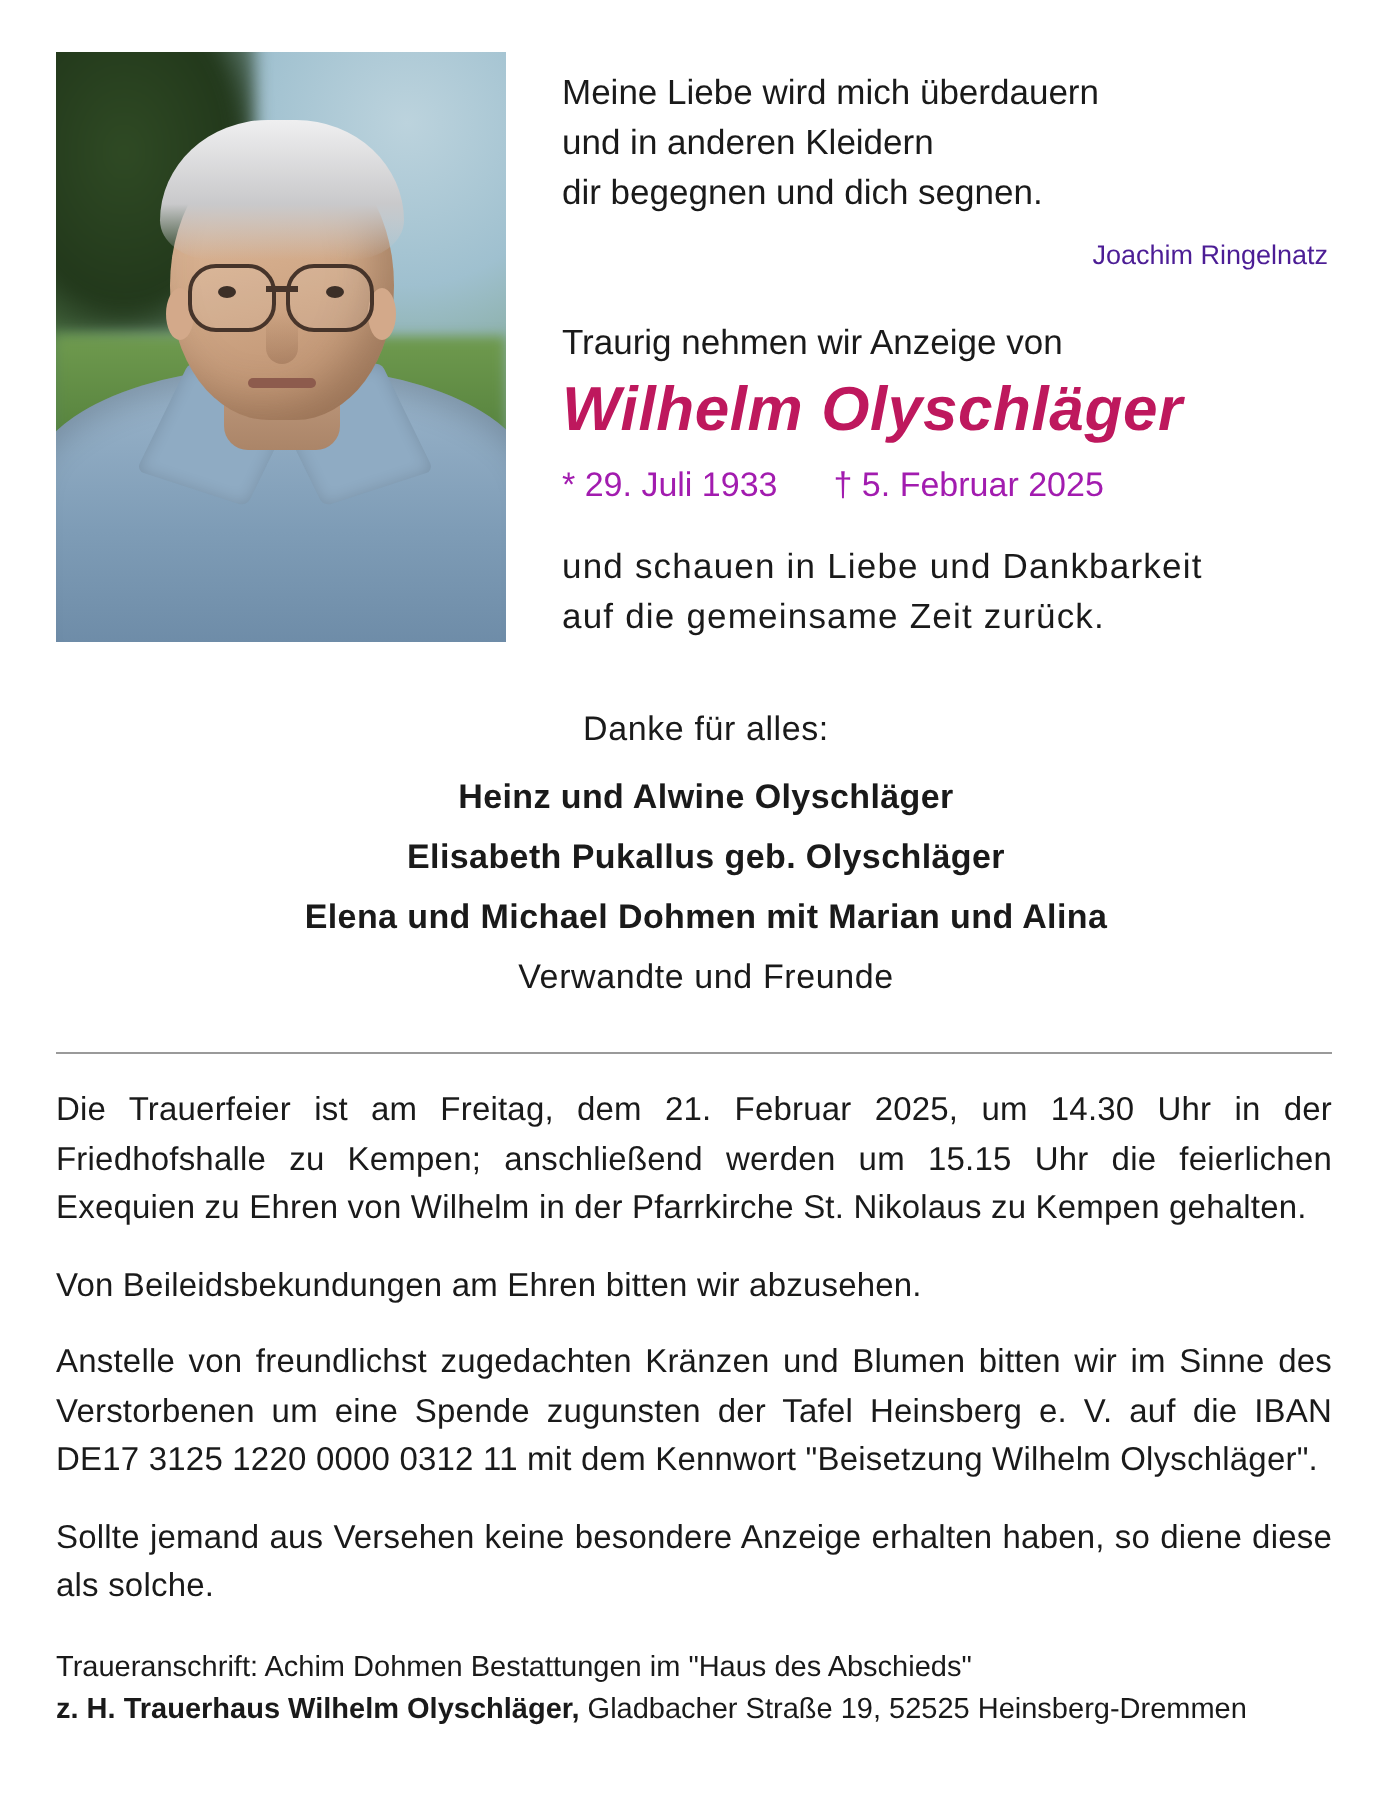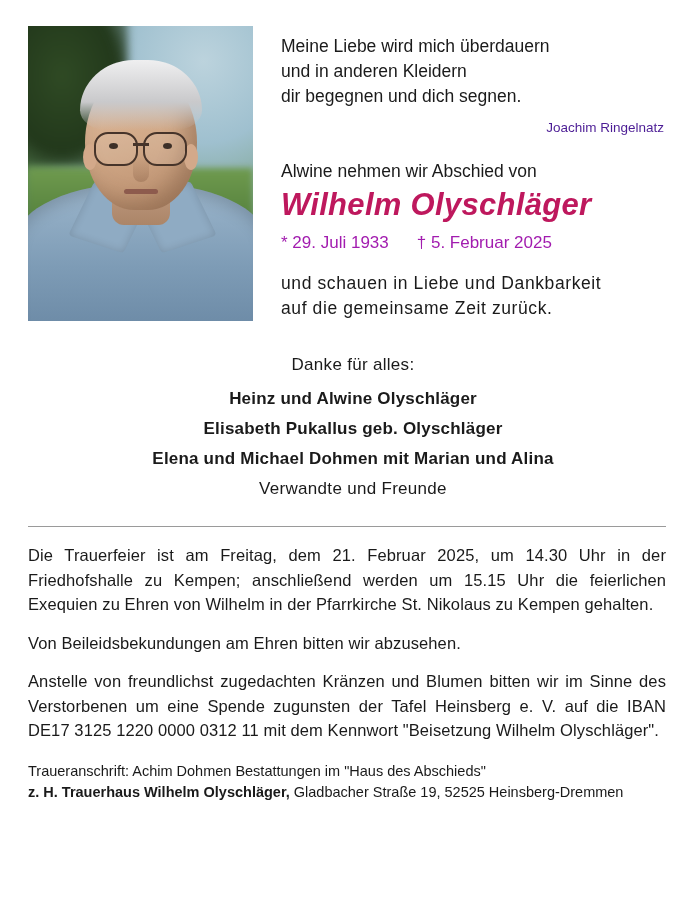--- a/index.html
+++ b/index.html
@@ -277,21 +277,21 @@
       <div class="nose"></div>
       <div class="mouth"></div>
     </div>
 
     <div class="verse">
       <div class="verse-line">Meine Liebe wird mich überdauern</div>
       <div class="verse-line">und in anderen Kleidern</div>
       <div class="verse-line">dir begegnen und dich segnen.</div>
       <div class="verse-author">Joachim Ringelnatz</div>
 
-      <div class="intro">Alwine nehmen wir Abschied von</div>
+      <div class="intro">Traurig nehmen wir Anzeige von</div>
       <div class="name">Wilhelm Olyschläger</div>
       <div class="dates">
         <span>* 29. Juli 1933</span><span class="sep"></span><span>† 5. Februar 2025</span>
       </div>
       <div class="after">
         <div>und schauen in Liebe und Dankbarkeit</div>
         <div>auf die gemeinsame Zeit zurück.</div>
       </div>
     </div>
   </div>
@@ -303,20 +303,21 @@
     <div class="fam">Elena und Michael Dohmen mit Marian und Alina</div>
     <div class="friends">Verwandte und Freunde</div>
   </div>
 
   <hr class="sep-line">
 
   <div class="body-text">
     <p class="para">Die Trauerfeier ist am Freitag, dem 21. Februar 2025, um 14.30 Uhr in der Friedhofshalle zu Kempen; anschließend werden um 15.15 Uhr die feierlichen Exequien zu Ehren von Wilhelm in der Pfarrkirche St. Nikolaus zu Kempen gehalten.</p>
     <p class="para">Von Beileidsbekundungen am Ehren bitten wir abzusehen.</p>
     <p class="para">Anstelle von freundlichst zugedachten Kränzen und Blumen bitten wir im Sinne des Verstorbenen um eine Spende zugunsten der Tafel Heinsberg e. V. auf die IBAN DE17 3125 1220 0000 0312 11 mit dem Kennwort "Beisetzung Wilhelm Olyschläger".</p>
+    <p class="para">Sollte jemand aus Versehen keine besondere Anzeige erhalten haben, so diene diese als solche.</p>
   </div>
 
   <div class="footer">
     <div>Traueranschrift: Achim Dohmen Bestattungen im "Haus des Abschieds"</div>
     <div>
       <span class="bold">z. H. Trauerhaus Wilhelm Olyschläger,</span><span> Gladbacher Straße 19, 52525 Heinsberg-Dremmen</span>
     </div>
   </div>
 
 </div>

